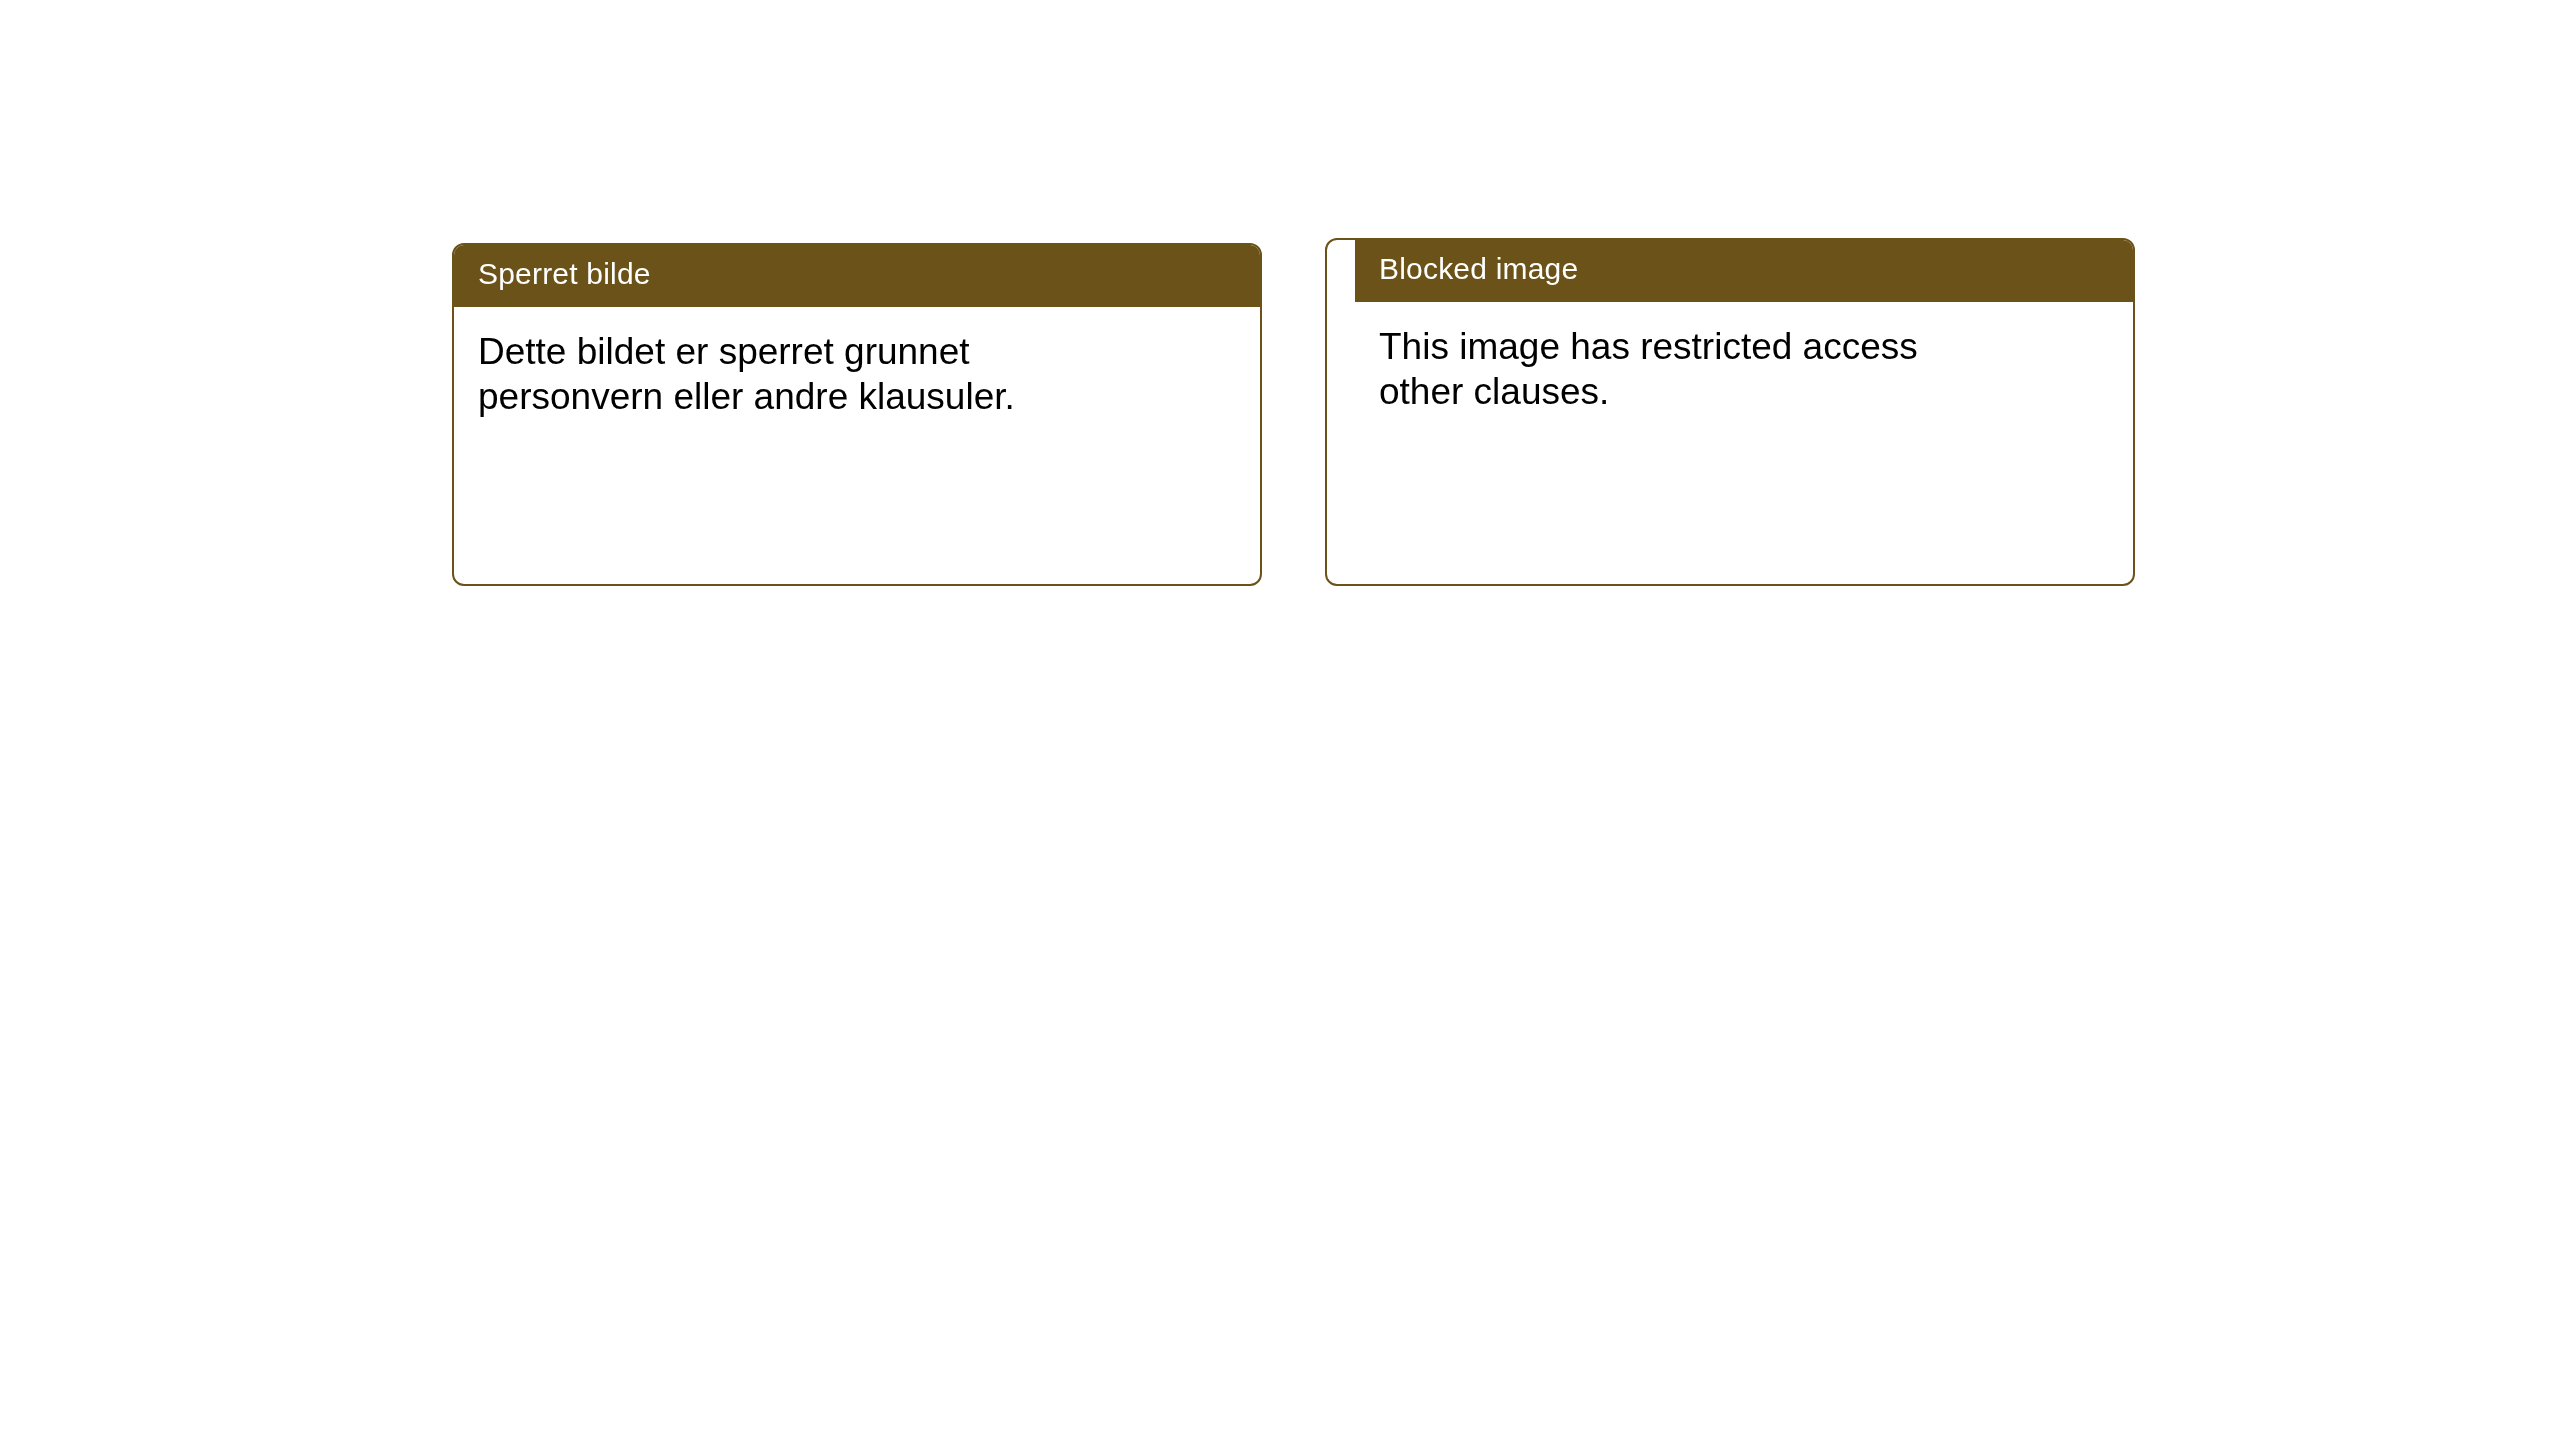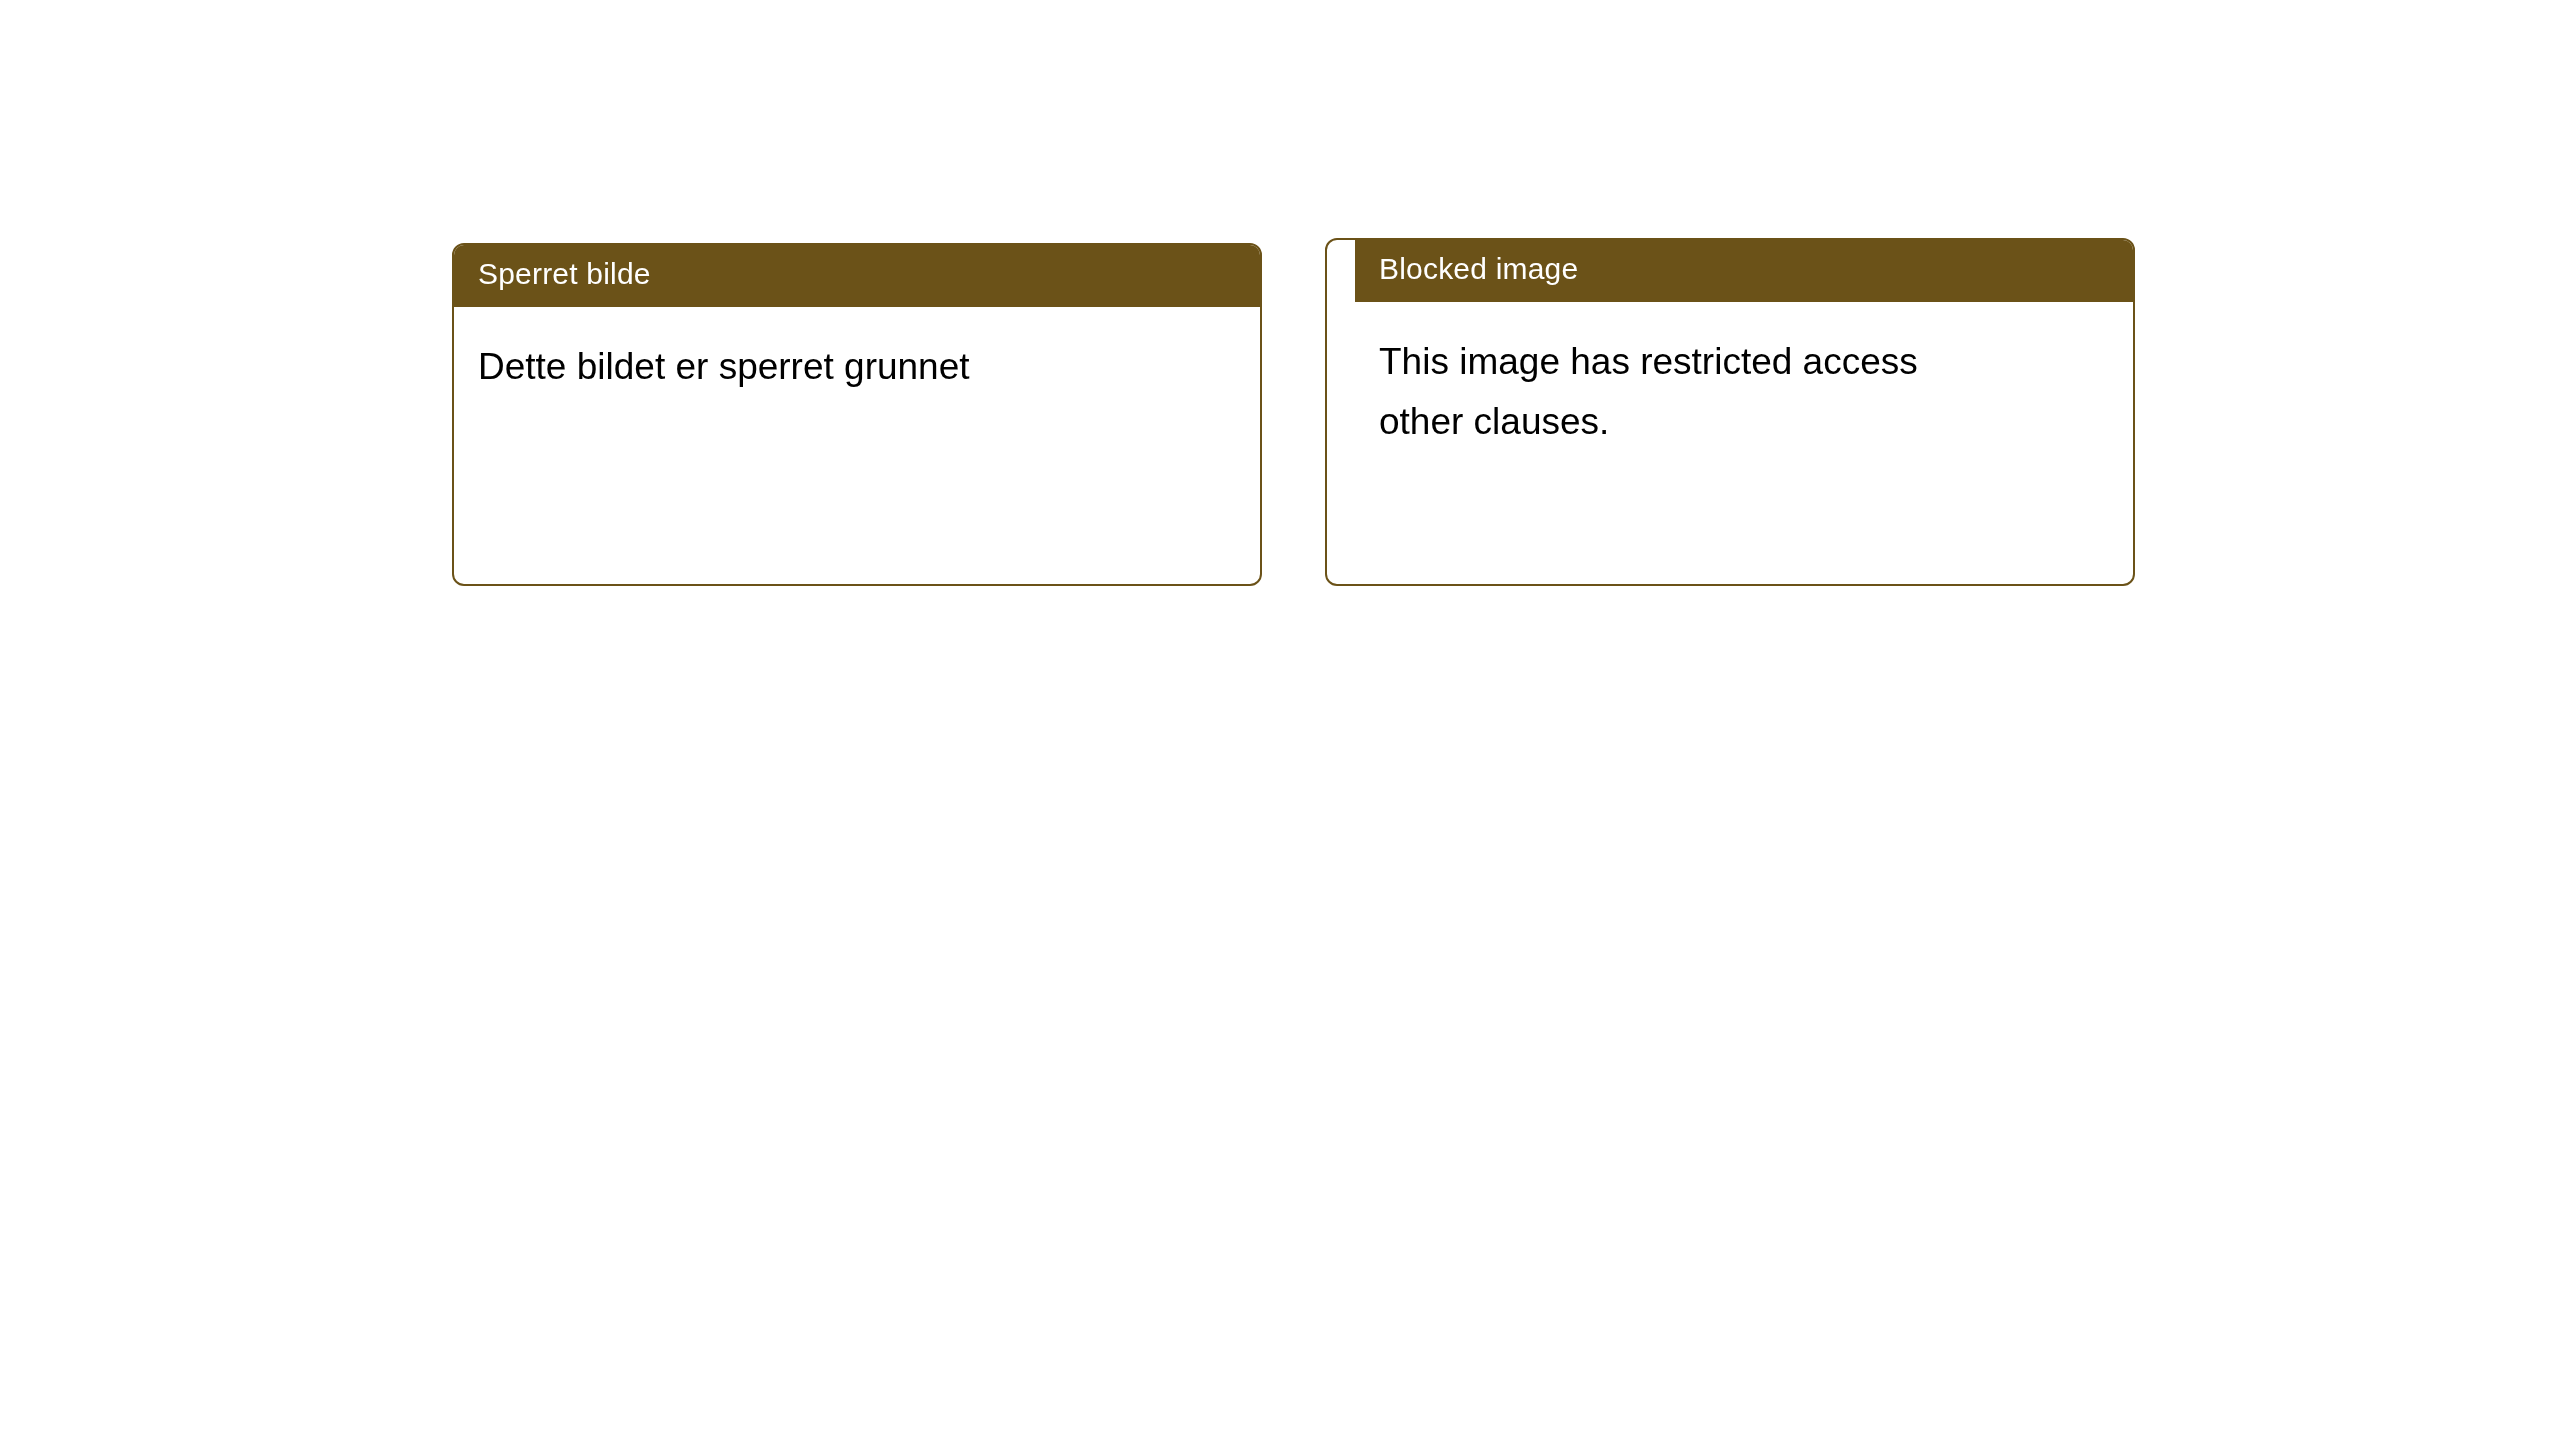--- a/index.html
+++ b/index.html
@@ -43,21 +43,20 @@
     padding: 22px 24px 24px 24px;
     color: #000000;
     font-size: 37px;
     line-height: 1.22;
     font-weight: 400;
   }
 
   .notice-card .card-body .line {
     display: block;
     white-space: nowrap;
-    margin-top: 15px;
   }
 
   
   #card-blocked-no {
     left: 452px;
     top: 243px;
     width: 810px;
     height: 343px;
   }
 
@@ -72,20 +71,21 @@
 </style>
 </head>
 <body>
 
 <div id="stage">
 
   <div class="notice-card" id="card-blocked-no">
     <div class="card-header">Sperret bilde</div>
     <div class="card-body">
       <span class="line">Dette bildet er sperret grunnet</span>
+      <span class="line">personvern eller andre klausuler.</span>
     </div>
   </div>
 
   <div class="notice-card" id="card-blocked-en">
     <div class="card-header">Blocked image</div>
     <div class="card-body">
       <span class="line">This image has restricted access</span>
       <span class="line">other clauses.</span>
     </div>
   </div>

